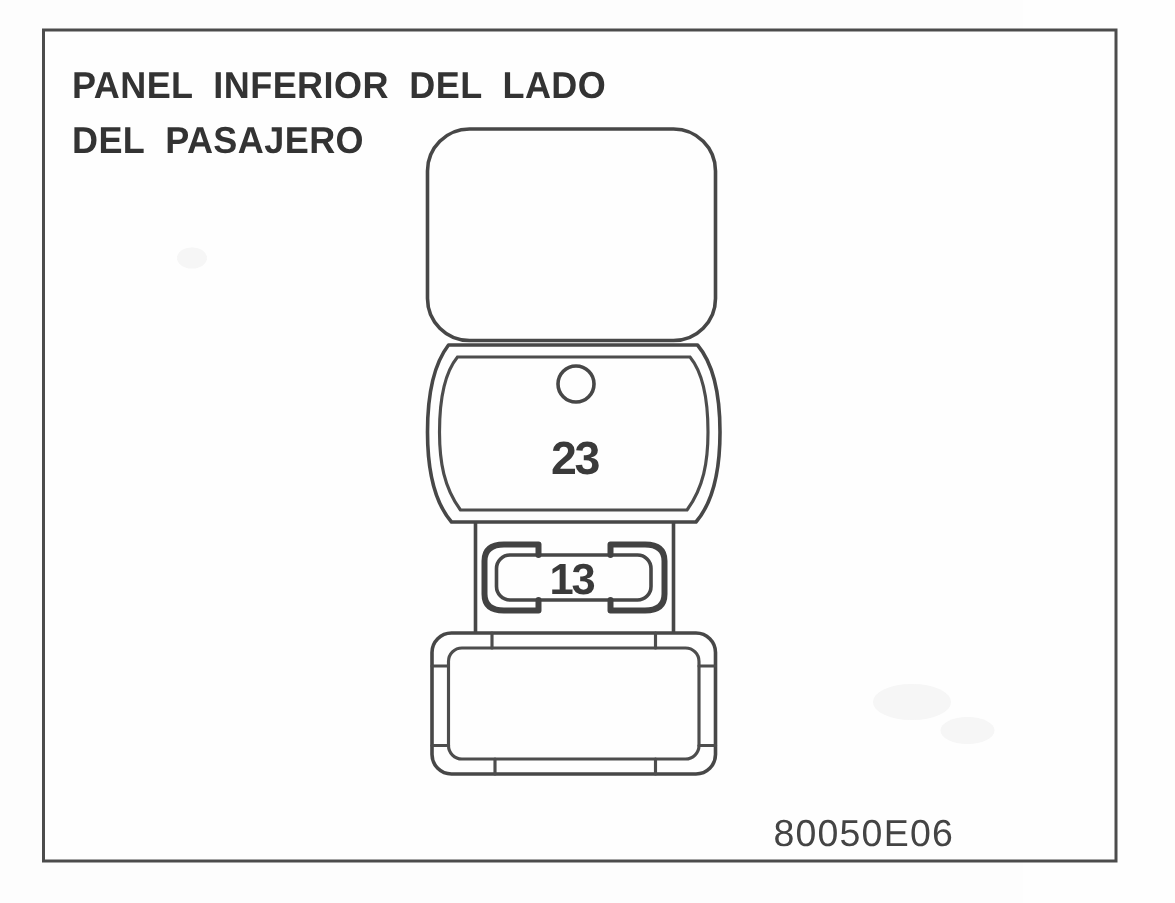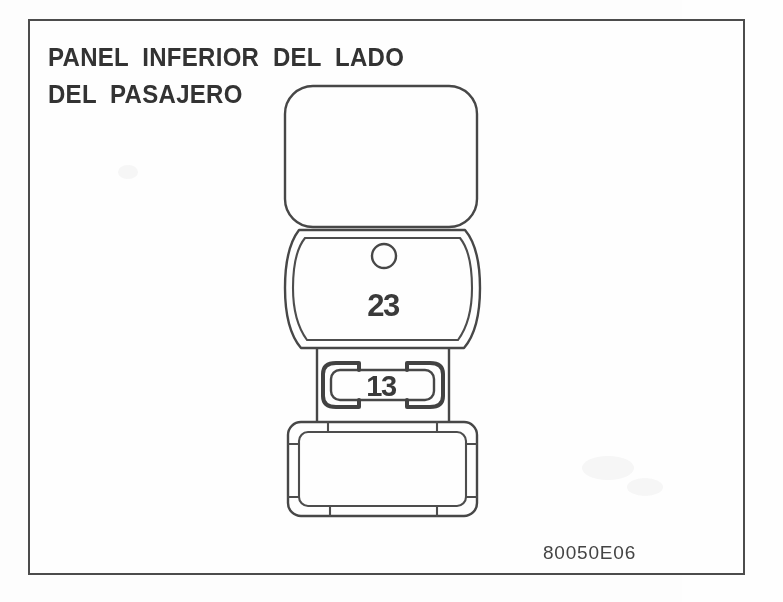--- a/index.html
+++ b/index.html
@@ -40,21 +40,21 @@
     white-space: nowrap;
     transform: scaleX(0.96);
     transform-origin: left top;
   }
   .figure-code {
     position: absolute;
     right: 46px;
     top: 542px;
     color: #444444;
     font-weight: 400;
-    font-size: 19px;
+    font-size: 25px;
     letter-spacing: 0.8px;
     white-space: nowrap;
   }
   svg.diagram {
     position: absolute;
     left: 0;
     top: 0;
   }
   .ln {
     fill: none;

